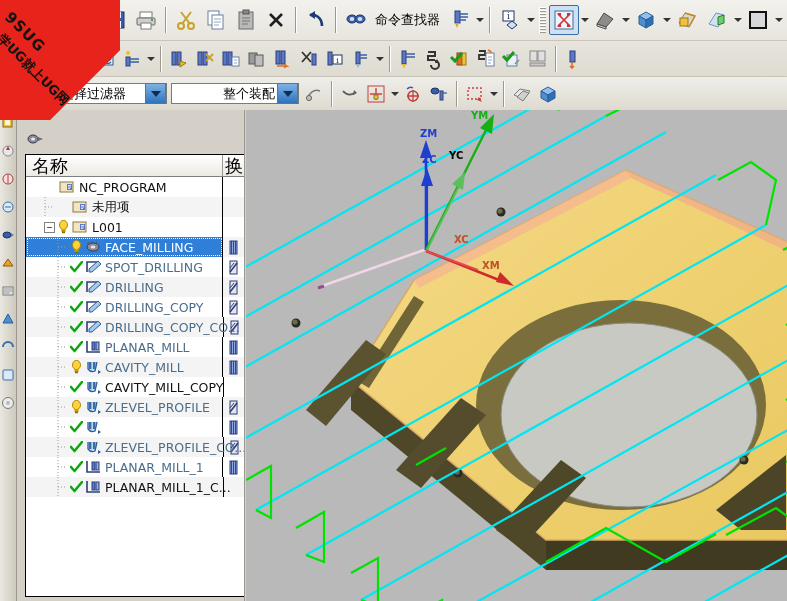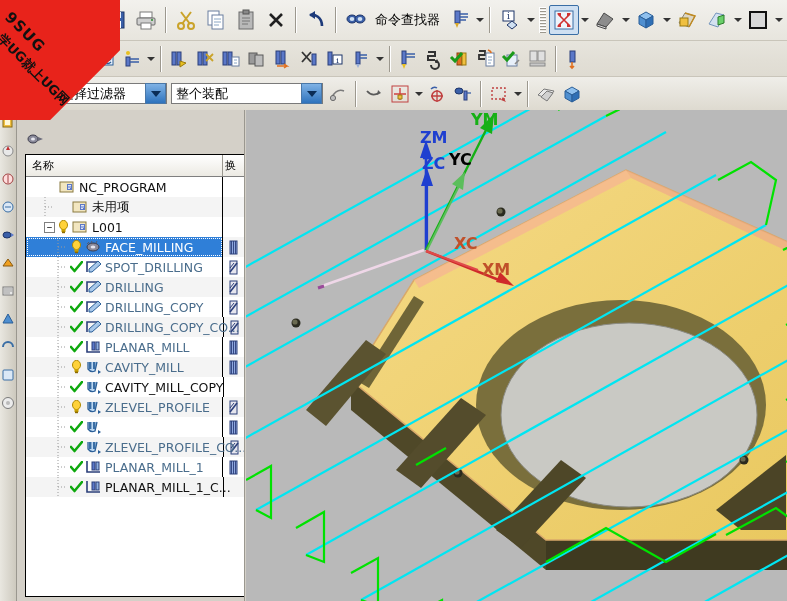--- a/index.html
+++ b/index.html
@@ -71,21 +71,21 @@
     width:19px;height:19px;flex:0 0 auto;
     background:linear-gradient(#7fb2e5,#2e73bd);
     border:1px solid #4a78a8;
     display:flex;align-items:center;justify-content:center;
   }
   .combo .ddbtn::after{
     content:"";border-left:5px solid transparent;border-right:5px solid transparent;
     border-top:6px solid #0b2d56;
   }
   .combo.c1{width:124px;}
-  .combo.c2{width:152px;}
+  .combo.c2{width:128px;padding-left:47px;}
 
   
   .resbar{
     position:absolute;left:0;top:110px;width:17px;height:491px;
     background:linear-gradient(to right,#e9e7e0,#cdc9be);
     border-right:1px solid #9a978f;
     box-sizing:border-box;
     display:flex;flex-direction:column;align-items:center;
     padding-top:4px;
   }
@@ -112,21 +112,21 @@
     position:absolute;left:8px;top:44px;width:219px;height:443px;
     background:#fff;border:1px solid #000;border-right:none;
     box-sizing:border-box;overflow:hidden;
   }
   .hdr{
     height:21px;display:flex;align-items:stretch;
     background:linear-gradient(#ffffff,#eceae3);
     border-bottom:1px solid #7f7f7f;
   }
   .hdr .hc{
-    display:flex;align-items:center;font-size:11px;color:#000;
+    display:flex;align-items:center;font-size:18px;color:#000;
     font-family:"DejaVu Sans",sans-serif;
     border-right:1px solid #9a978f;padding-left:6px;box-sizing:border-box;
   }
   .hdr .hc.name{width:198px;}
   .hdr .hc.tool{width:21px;padding-left:2px;border-right:none;}
   .rows{position:relative;height:421px;}
   .row{
     height:20px;display:flex;align-items:center;position:relative;
     box-sizing:border-box;
   }
@@ -160,21 +160,21 @@
 
   
   .viewport{
     position:absolute;left:246px;top:110px;width:541px;height:491px;
     background:#b9b9b9;
     overflow:hidden;
   }
   .viewport svg{display:block;}
   .vp-label{
     position:absolute;font-family:"DejaVu Sans",sans-serif;
-    font-weight:bold;font-size:16px;pointer-events:none;
+    font-weight:bold;font-size:10px;pointer-events:none;
   }
 
   
   .wm{
     position:absolute;left:0;top:0;width:120px;height:120px;
     overflow:hidden;pointer-events:none;z-index:50;
   }
   .wm .tri{
     position:absolute;left:-60px;top:-60px;width:170px;height:170px;
     background:#e8231b;transform:rotate(45deg);

